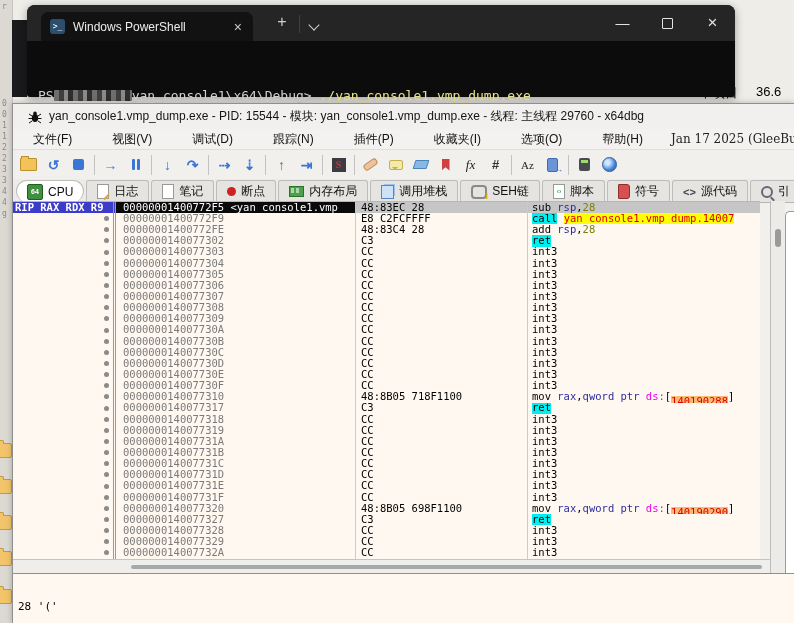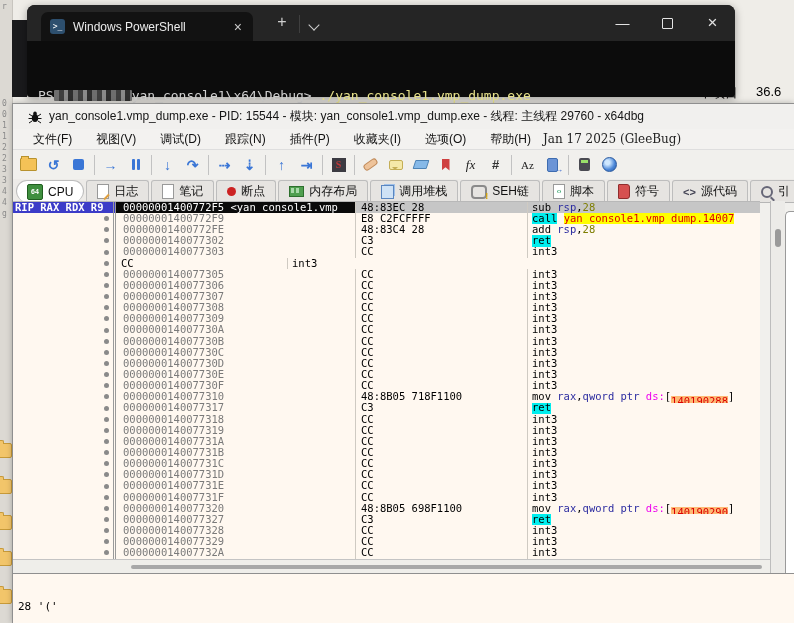--- a/index.html
+++ b/index.html
@@ -35,21 +35,21 @@
   .censor{display:inline-block;width:78px;height:11px;vertical-align:-1px;
           background:repeating-linear-gradient(90deg,#6e6e6e 0 5px,#3f3f3f 5px 10px,#8a8a8a 10px 14px,#2e2e2e 14px 19px);
           filter:blur(0.5px);border-radius:1px;}
   .cmd{color:#e7e18a;}
 
   
   #dbg{position:absolute;left:12px;top:103px;width:782px;height:520px;background:#f1f0ed;
        border:1px solid #8f8f8f;border-right:none;box-sizing:border-box;box-shadow:0 0 6px rgba(0,0,0,.25);}
   .dbg-titlebar{height:25px;display:flex;align-items:center;gap:7px;padding:0 15px;font-size:12px;color:#151515;background:#f1f0ee;}
   .dbg-menubar{height:20px;display:flex;align-items:center;font-size:12px;color:#111;background:#f3f2f0;}
-  .menu-item{padding:0 4px;white-space:nowrap;margin-left:16px;}
+  .menu-item{padding:0 20px;white-space:nowrap;}
   .menu-build{margin-left:8px;font-family:"DejaVu Serif",serif;font-size:12px;color:#222;white-space:nowrap;}
   .dbg-toolbar{height:29px;display:flex;align-items:center;padding:0 3px;border-top:1px solid #dedede;}
   .tb-btn{width:25px;height:24px;display:flex;align-items:center;justify-content:center;flex:none;}
   .tb-sep{width:1px;height:20px;background:#c2c2c2;margin:0 3px;flex:none;}
   .dbg-tabbar{height:23px;display:flex;align-items:flex-end;background:#edebe8;border-bottom:1px solid #b6b6b6;padding-left:3px;overflow:hidden;}
   .dbg-tab{height:21px;display:flex;align-items:center;gap:5px;padding:0 10px;font-size:12px;color:#111;
            border:1px solid #bdbdbd;border-bottom:none;border-radius:3px 3px 0 0;margin-right:2px;background:#e6e4e1;white-space:nowrap;flex:none;}
   .dbg-tab.active{background:#ffffff;border-radius:11px;}
 
   
@@ -329,21 +329,21 @@
         <span>引</span>
       </div>
     </div>
 
   <div class="disasm" id="disasm">
       <div class="drow cip sel"><div class="c-side">RIP RAX RDX R9</div><div class="c-addr">00000001400772F5 &lt;yan_console1.vmp_</div><div class="c-bytes">48:83EC 28</div><div class="c-ins"><span class="tok-mn">sub </span><span class="tok-reg">rsp</span><span class="tok-pn">,</span><span class="tok-num">28</span></div></div>
       <div class="drow"><div class="c-side"><span class="dot"></span></div><div class="c-addr">00000001400772F9</div><div class="c-bytes">E8 C2FCFFFF</div><div class="c-ins"><span class="tok-mnhl">call</span><span class="tok-pn"> </span><span class="tok-tgt">yan_console1.vmp_dump.14007</span></div></div>
       <div class="drow"><div class="c-side"><span class="dot"></span></div><div class="c-addr">00000001400772FE</div><div class="c-bytes">48:83C4 28</div><div class="c-ins"><span class="tok-mn">add </span><span class="tok-reg">rsp</span><span class="tok-pn">,</span><span class="tok-num">28</span></div></div>
       <div class="drow"><div class="c-side"><span class="dot"></span></div><div class="c-addr">0000000140077302</div><div class="c-bytes">C3</div><div class="c-ins"><span class="tok-mnhl">ret</span></div></div>
       <div class="drow"><div class="c-side"><span class="dot"></span></div><div class="c-addr">0000000140077303</div><div class="c-bytes">CC</div><div class="c-ins"><span class="tok-mn">int3</span></div></div>
-      <div class="drow"><div class="c-side"><span class="dot"></span></div><div class="c-bytes">CC</div><div class="c-ins"><span class="tok-mn">int3</span></div></div>
+      <div class="drow"><div class="c-side"><span class="dot"></span></div><div class="c-addr">0000000140077304</div><div class="c-bytes">CC</div><div class="c-ins"><span class="tok-mn">int3</span></div></div>
       <div class="drow"><div class="c-side"><span class="dot"></span></div><div class="c-addr">0000000140077305</div><div class="c-bytes">CC</div><div class="c-ins"><span class="tok-mn">int3</span></div></div>
       <div class="drow"><div class="c-side"><span class="dot"></span></div><div class="c-addr">0000000140077306</div><div class="c-bytes">CC</div><div class="c-ins"><span class="tok-mn">int3</span></div></div>
       <div class="drow"><div class="c-side"><span class="dot"></span></div><div class="c-addr">0000000140077307</div><div class="c-bytes">CC</div><div class="c-ins"><span class="tok-mn">int3</span></div></div>
       <div class="drow"><div class="c-side"><span class="dot"></span></div><div class="c-addr">0000000140077308</div><div class="c-bytes">CC</div><div class="c-ins"><span class="tok-mn">int3</span></div></div>
       <div class="drow"><div class="c-side"><span class="dot"></span></div><div class="c-addr">0000000140077309</div><div class="c-bytes">CC</div><div class="c-ins"><span class="tok-mn">int3</span></div></div>
       <div class="drow"><div class="c-side"><span class="dot"></span></div><div class="c-addr">000000014007730A</div><div class="c-bytes">CC</div><div class="c-ins"><span class="tok-mn">int3</span></div></div>
       <div class="drow"><div class="c-side"><span class="dot"></span></div><div class="c-addr">000000014007730B</div><div class="c-bytes">CC</div><div class="c-ins"><span class="tok-mn">int3</span></div></div>
       <div class="drow"><div class="c-side"><span class="dot"></span></div><div class="c-addr">000000014007730C</div><div class="c-bytes">CC</div><div class="c-ins"><span class="tok-mn">int3</span></div></div>
       <div class="drow"><div class="c-side"><span class="dot"></span></div><div class="c-addr">000000014007730D</div><div class="c-bytes">CC</div><div class="c-ins"><span class="tok-mn">int3</span></div></div>
       <div class="drow"><div class="c-side"><span class="dot"></span></div><div class="c-addr">000000014007730E</div><div class="c-bytes">CC</div><div class="c-ins"><span class="tok-mn">int3</span></div></div>

